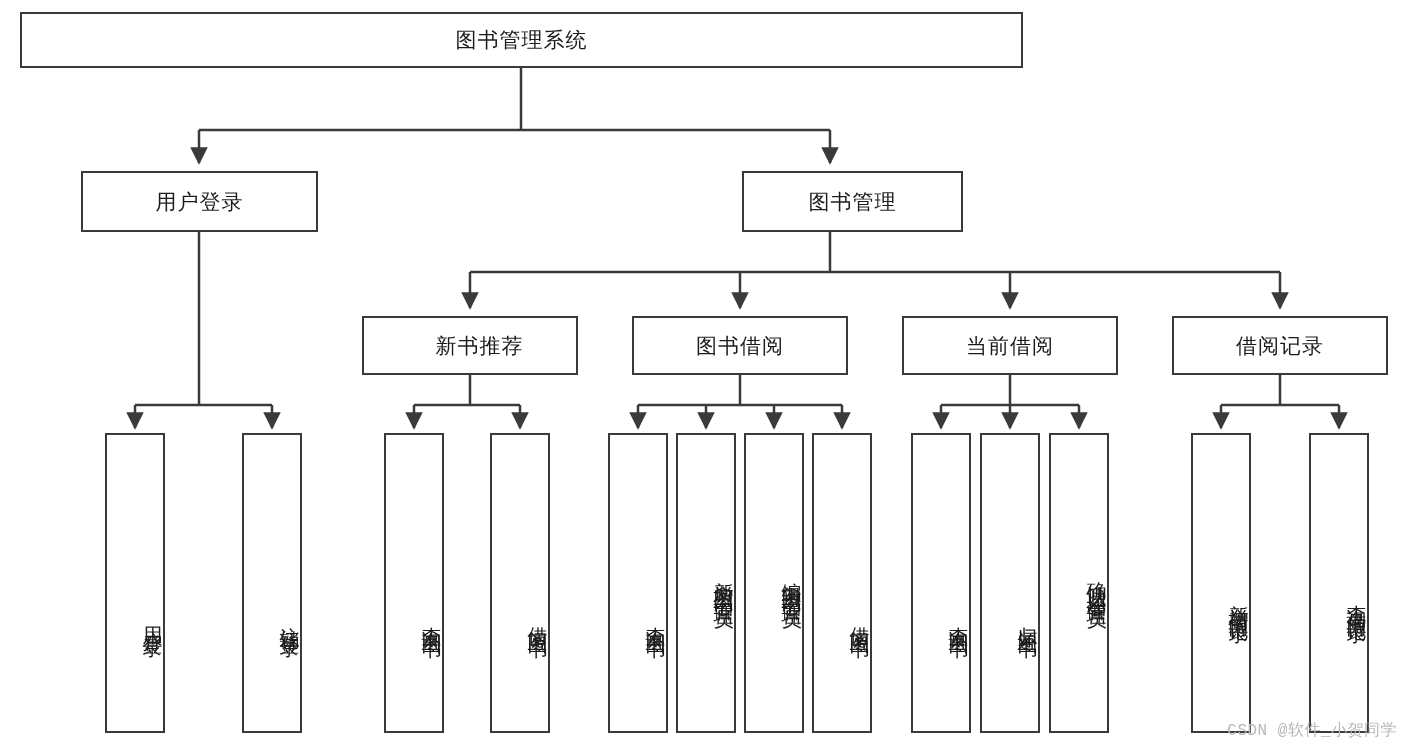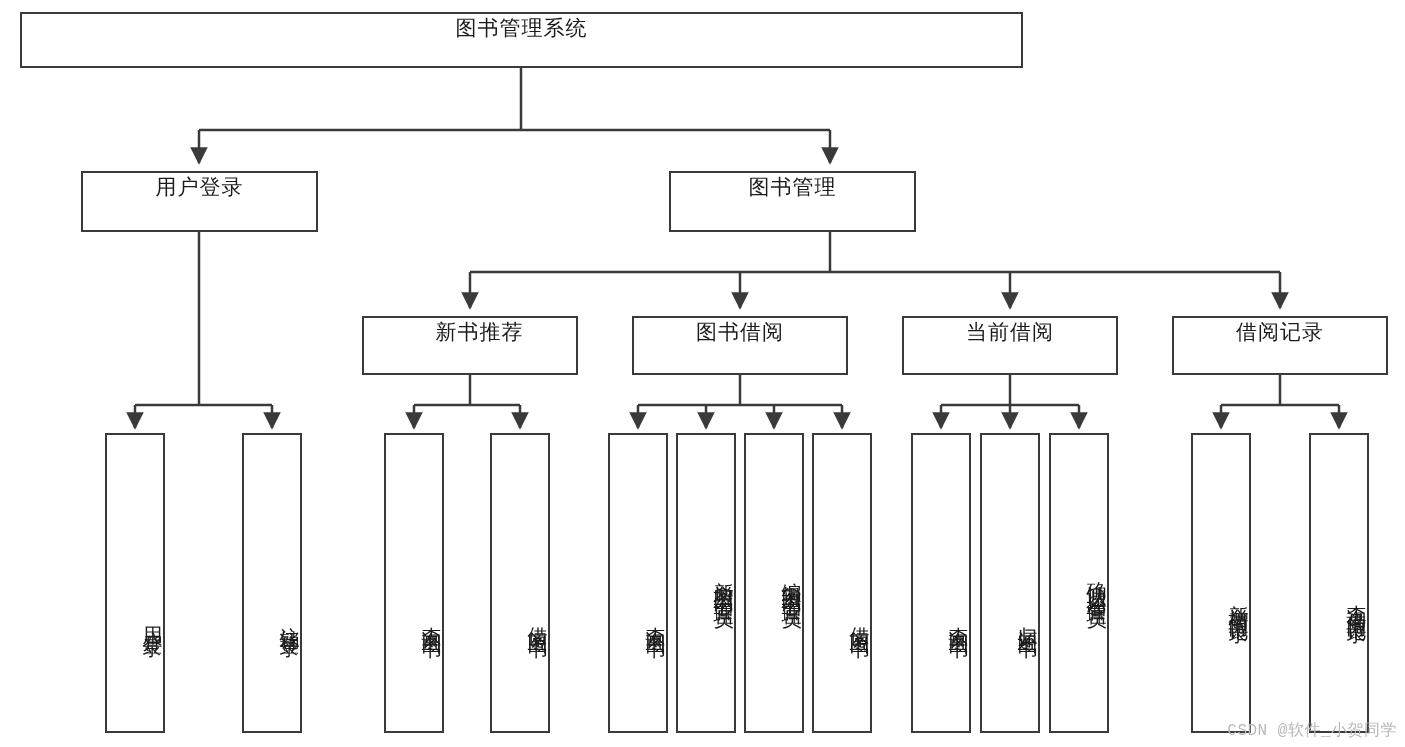--- a/index.html
+++ b/index.html
@@ -25,21 +25,21 @@
     width: 1405px;
     height: 747px;
     pointer-events: none;
   }
   .node {
     position: absolute;
     box-sizing: border-box;
     background: #ffffff;
     border: 2px solid #3a3a3a;
     display: flex;
-    align-items: flex-start;
+    align-items: center;
     justify-content: center;
     color: #1b1b1b;
   }
   .node.horiz {
     font-size: 21px;
     letter-spacing: 1px;
   }
   .node.vert {
     font-size: 20px;
     writing-mode: vertical-rl;
@@ -124,21 +124,21 @@
     </g>
   </svg>
 
   <div class="node horiz" style="left:20px; top:12px; width:1003px; height:56px;">
     <span class="node-label">图书管理系统</span>
   </div>
 
   <div class="node horiz" style="left:81px; top:171px; width:237px; height:61px;">
     <span class="node-label">用户登录</span>
   </div>
-  <div class="node horiz" style="left:669px; top:171px; width:247px; height:61px;">
+  <div class="node horiz" style="left:742px; top:171px; width:221px; height:61px;">
     <span class="node-label">图书管理</span>
   </div>
 
   <div class="node horiz" style="left:362px; top:316px; width:216px; height:59px;padding-left:19px;">
     <span class="node-label">新书推荐</span>
   </div>
   <div class="node horiz" style="left:632px; top:316px; width:216px; height:59px;">
     <span class="node-label">图书借阅</span>
   </div>
   <div class="node horiz" style="left:902px; top:316px; width:216px; height:59px;">

